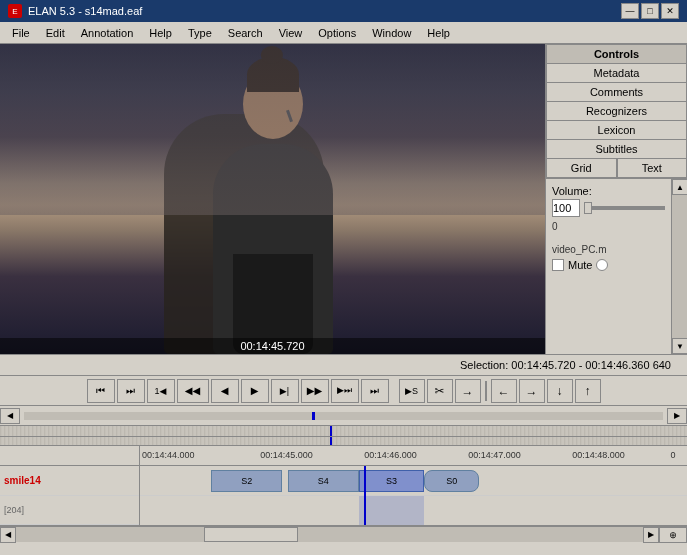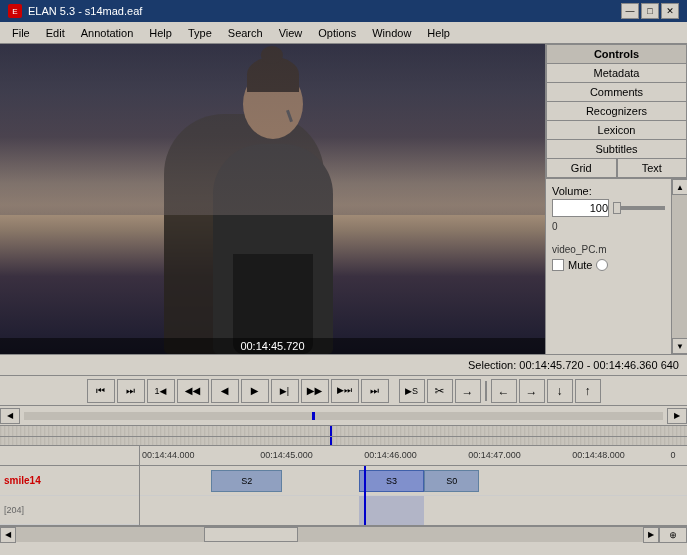--- a/index.html
+++ b/index.html
@@ -102,44 +102,44 @@
       cursor: pointer;
       text-align: center;
     }
 
     .panel-content {
       padding: 6px;
       flex: 1;
     }
     .volume-label { font-size: 11px; margin-bottom: 2px; }
     .volume-input {
-      width: 57px;
+      width: 28px;
       height: 18px;
       border: 1px solid #888;
       background: white;
       font-size: 11px;
-      text-align: right;
+      text-align: left;
     }
     .pan-label { font-size: 10px; color: #333; margin-top: 4px; }
     .video-name { font-size: 10px; color: #333; margin-top: 12px; word-break: break-all; }
     .mute-row { display: flex; align-items: center; gap: 4px; margin-top: 4px; }
     .mute-checkbox { width: 12px; height: 12px; border: 1px solid #888; background: white; }
     .mute-radio { width: 12px; height: 12px; border-radius: 50%; border: 1px solid #888; background: white; }
     .scroll-btn { width: 16px; height: 16px; background: #d4d0c8; border: 1px solid #888; display: flex; align-items: center; justify-content: center; font-size: 8px; cursor: pointer; }
     .scroll-track { flex: 1; background: #c0bcb4; }
 
     
     .info-bar {
       background: #d4d0c8;
       border-top: 1px solid #888;
       border-bottom: 1px solid #888;
       display: flex;
       align-items: center;
       height: 22px;
-      padding: 0 8px;
+      padding: 0 16px;
       font-size: 11px;
     }
     .info-bar .time-left { margin-right: auto; }
 
     
     .transport-bar {
       background: #d4d0c8;
       border-bottom: 1px solid #888;
       display: flex;
       align-items: center;
@@ -475,22 +475,23 @@
     </div>
     <div class="track-label">
       <span class="track-label-small">[204]</span>
     </div>
   </div>
   <div class="tracks-timeline">
 
     <div style="position:absolute;top:0;bottom:0;left:41%;width:2px;background:#0000cc;z-index:10;"></div>
     <div class="track-row">
       <div class="annotation-block" style="left:13%;width:13%;">S2</div>
+      <div class="annotation-block" style="left:27%;width:13%;">S4</div>
       <div class="annotation-block selected" style="left:40%;width:12%;">S3</div>
-      <div class="annotation-block" style="left:52%;width:10%;">S0</div>
+      <div class="annotation-block" style="left:52%;width:10%;border-radius:8px;">S0</div>
     </div>
     <div class="track-row">
 
       <div style="position:absolute;left:40%;width:12%;top:0;bottom:0;background:rgba(100,120,200,0.3);"></div>
     </div>
   </div>
 </div>
 
 <div class="bottom-scrollbar">
   <div class="h-scroll-btn">◀</div>

